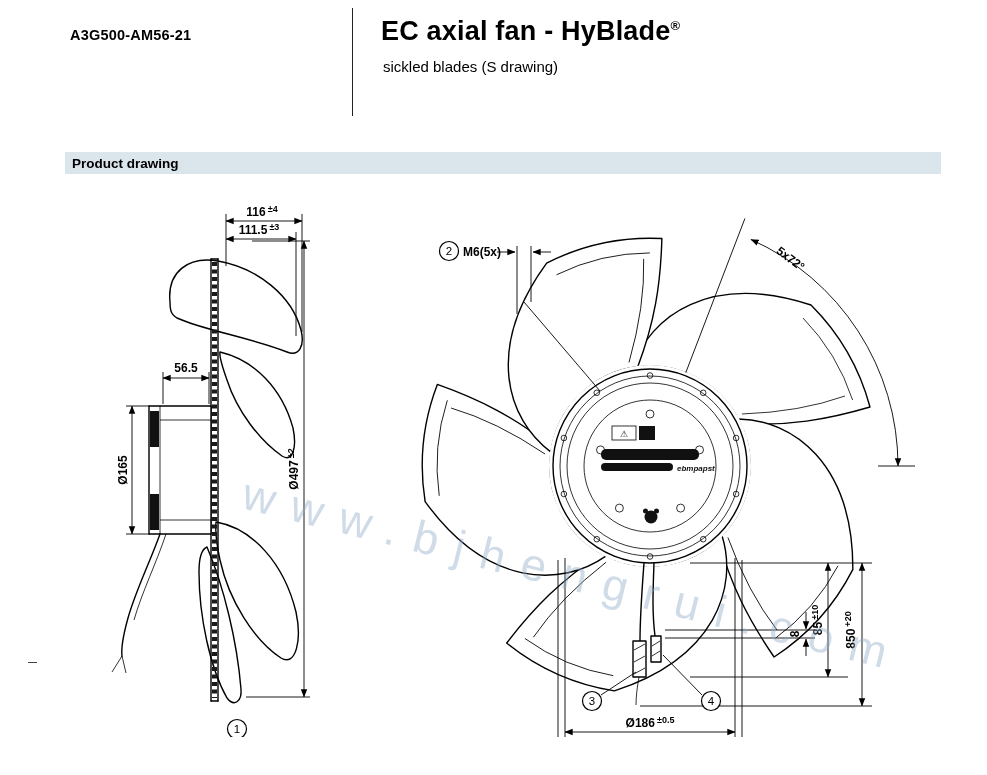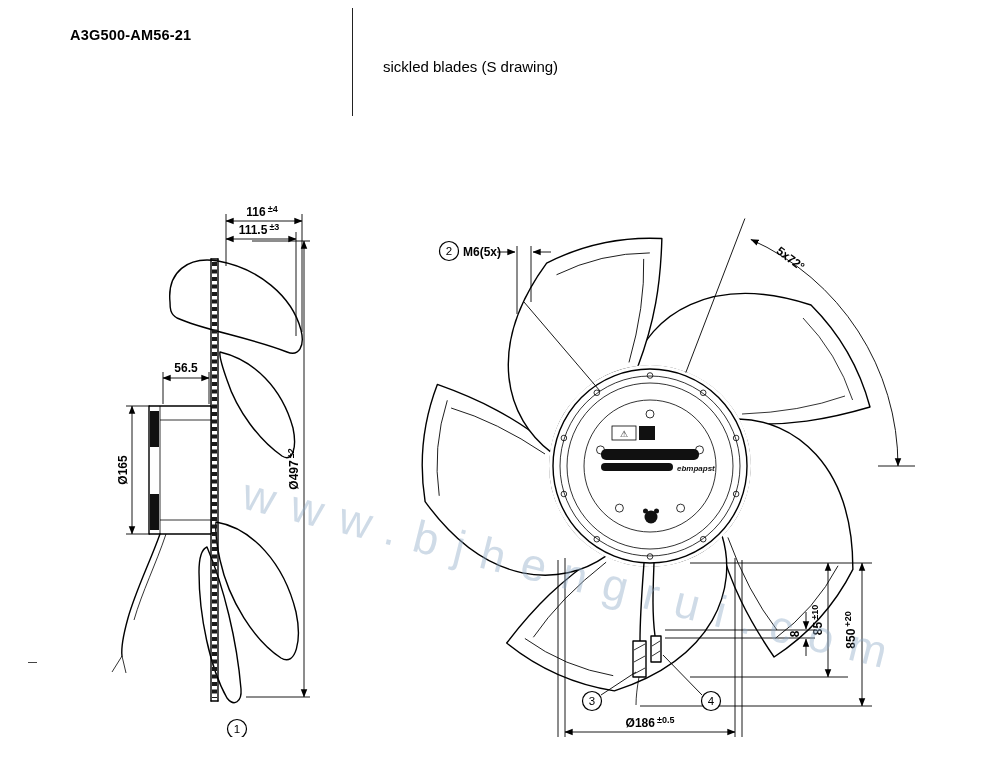--- a/index.html
+++ b/index.html
@@ -34,22 +34,26 @@
   .brand{font-size:8px;font-weight:700;font-style:italic;fill:#111;}
   .warn{font-size:9px;text-anchor:middle;fill:#111;}
 </style>
 </head>
 <body>
 
 <div class="page">
 
   <div class="model">A3G500-AM56-21</div>
   <div class="hdr-divider"></div>
+  <div class="title"><span>EC axial fan - HyBlade</span><sup>®</sup></div>
   <div class="subtitle">sickled blades (S drawing)</div>
 
+  <div class="section-bar">
+    <div class="section-title">Product drawing</div>
+  </div>
 
   <div class="margin-tick"></div>
 
   <svg class="art" width="987" height="775" viewBox="0 0 987 775">
     <defs>
       <marker id="arrow" viewBox="0 0 10 10" refX="9.5" refY="5" markerWidth="9" markerHeight="9" orient="auto-start-reverse">
           <path d="M0,1 L10,5 L0,9 z" fill="#000"></path>
         </marker>
     </defs>
 

